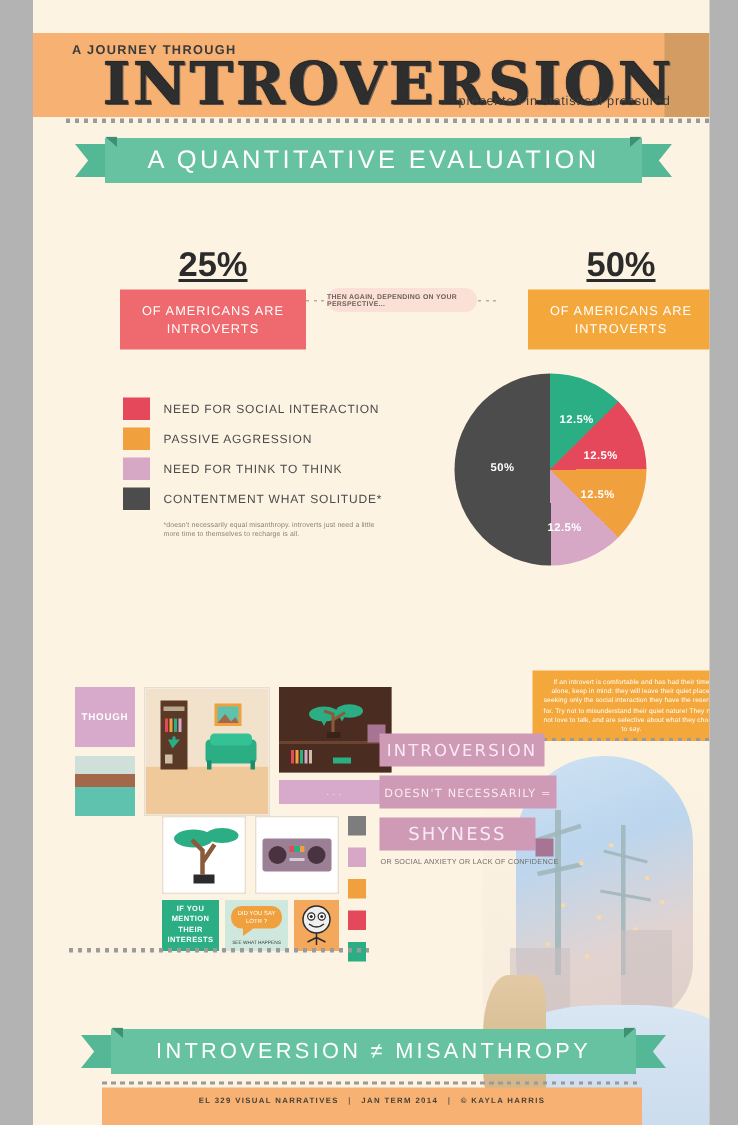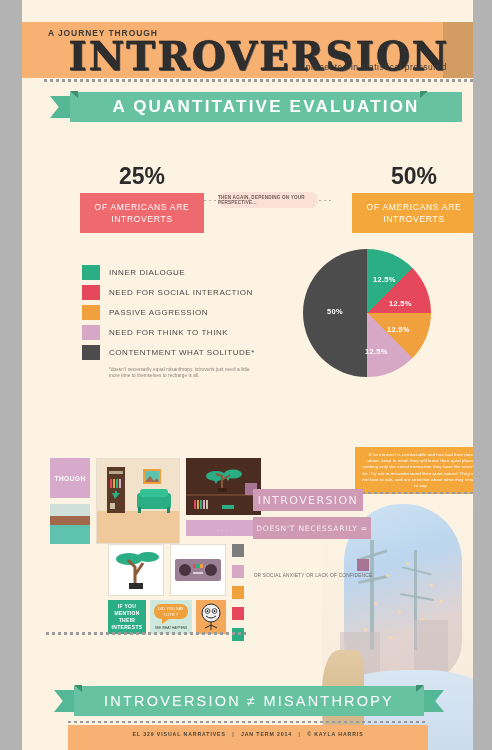--- a/index.html
+++ b/index.html
@@ -68,27 +68,27 @@
   }
   .ribbon .tail-l{left:-20px;clip-path:polygon(0 0,100% 0,100% 100%,0 100%,40% 50%);}
   .ribbon .tail-r{right:-20px;clip-path:polygon(0 0,100% 0,60% 50%,100% 100%,0 100%);}
   .ribbon .fold-l,.ribbon .fold-r{
     position:absolute;bottom:-6px;width:8px;height:7px;background:#3f8f73;
   }
   .ribbon .fold-l{left:0;clip-path:polygon(0 0,100% 0,100% 100%);}
   .ribbon .fold-r{right:0;clip-path:polygon(0 0,100% 0,0 100%);}
 
   #ribbon-top{left:48px;top:92px;width:358px;}
-  #ribbon-top .body{width:392px;font-size:17px;font-weight:bold;}
+  #ribbon-top .body{width:358px;font-size:17px;}
   #ribbon-bottom{left:52px;top:686px;width:350px;z-index:25;}
   #ribbon-bottom .body{width:350px;font-size:14.5px;}
 
   
   .stat{position:absolute;width:124px;text-align:center;}
-  .stat .num{font-size:23px;font-weight:bold;color:#2b2b2b;letter-spacing:0px;}
+  .stat .num{font-size:23px;font-weight:bold;color:#2b2b2b;letter-spacing:0px;text-decoration:underline;}
   .stat .box{
     margin-top:3px;padding:8px 4px;color:#fff;
     font-size:8.5px;line-height:12px;letter-spacing:.7px;
   }
   #stat-left{left:58px;top:163px;}
   #stat-left .box{background:#ef6a6f;}
   #stat-right{left:330px;top:163px;}
   #stat-right .box{background:#f4a83c;}
 
   .connector{
@@ -259,24 +259,20 @@
     <div class="stat" id="stat-right">
       <div class="num">50%</div>
       <div class="box">OF AMERICANS ARE INTROVERTS</div>
     </div>
     <div class="connector">
       <div class="dline"></div>
       <div class="pill">THEN AGAIN, DEPENDING ON YOUR PERSPECTIVE...</div>
     </div>
 
     <div class="legend">
-      <div class="legend-row">
-        <span class="legend-sw" style="background:#2bae84"></span>
-        <span class="legend-lb">INNER DIALOGUE</span>
-      </div>
       <div class="legend-row">
         <span class="legend-sw" style="background:#e4485a"></span>
         <span class="legend-lb">NEED FOR SOCIAL INTERACTION</span>
       </div>
       <div class="legend-row">
         <span class="legend-sw" style="background:#f0a03c"></span>
         <span class="legend-lb">PASSIVE AGGRESSION</span>
       </div>
       <div class="legend-row">
         <span class="legend-sw" style="background:#d6a8c6"></span>
@@ -436,20 +432,21 @@
 
     <div class="pbanners">
       <div class="pb">
         <span class="ptab" style="left:-8px;top:-6px;"></span>
         <span class="pbody" style="width:110px;font-size:11px;">INTROVERSION</span>
       </div>
       <div class="pb">
         <span class="pbody" style="width:118px;font-size:7.5px;letter-spacing:.8px;">DOESN'T NECESSARILY =</span>
       </div>
       <div class="pb">
+        <span class="pbody" style="width:104px;font-size:12px;">SHYNESS</span>
         <span class="ptab" style="left:104px;top:14px;"></span>
       </div>
       <div class="pb-note">OR SOCIAL ANXIETY OR LACK OF CONFIDENCE</div>
     </div>
 
     <div class="ribbon" id="ribbon-bottom">
       <div class="tail-l"></div>
       <div class="tail-r"></div>
       <div class="body">INTROVERSION ≠ MISANTHROPY</div>
       <div class="fold-l"></div>

